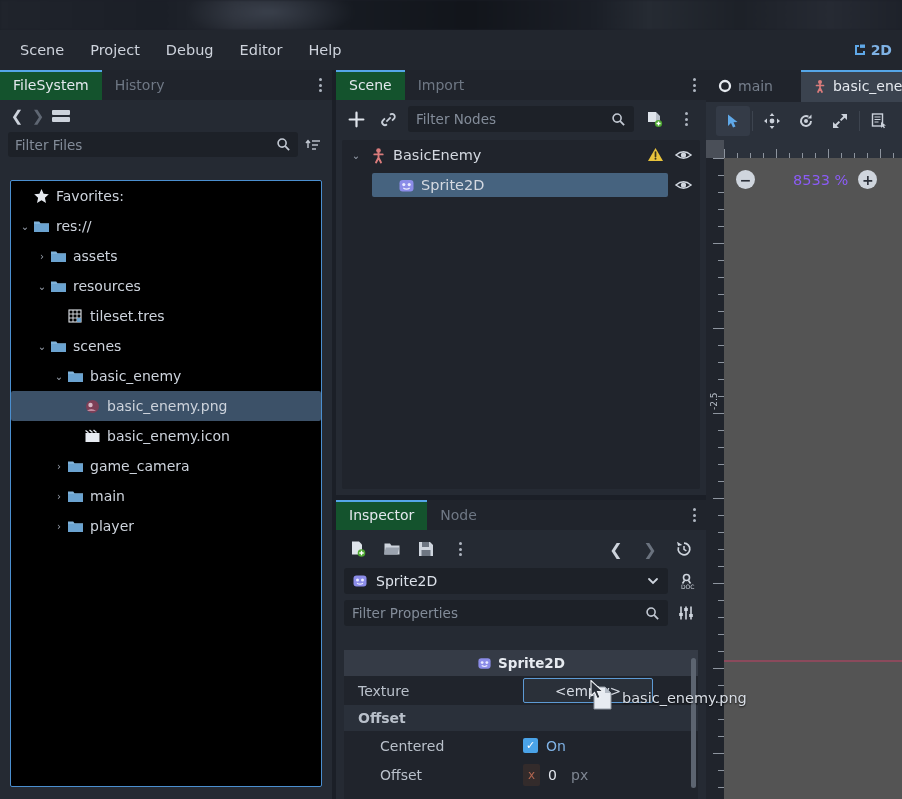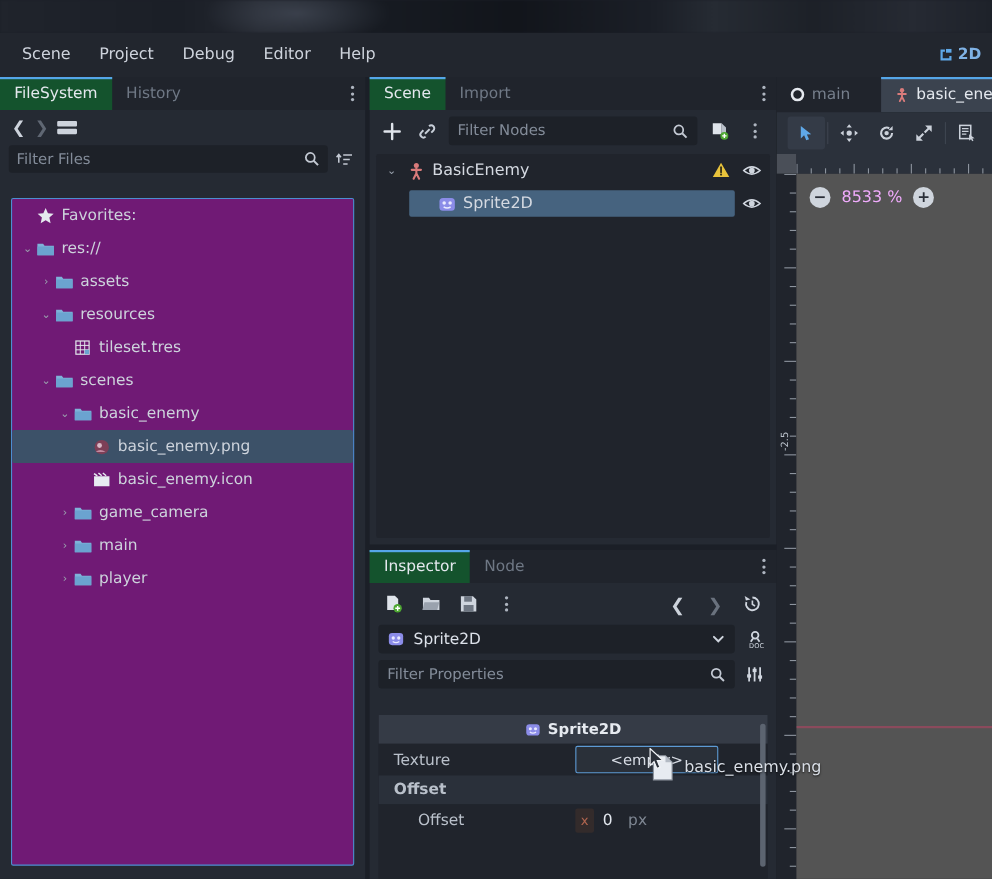--- a/index.html
+++ b/index.html
@@ -90,21 +90,21 @@
   .fs-filter-row { display:flex; align-items:center; gap:4px; padding:2px 8px 6px 8px; }
   .filter-field {
     flex:1; height:25px; background:#1d2128; border-radius:3px;
     display:flex; align-items:center; padding:0 7px; font-size:13.5px; color:#838c99;
   }
   .filter-field .mag { margin-left:auto; }
   .sort-icon { width:22px; display:flex; align-items:center; justify-content:center; }
 
   .fs-tree {
     position:absolute; left:10px; top:110px; right:10px; bottom:12px;
-    background:#701a75; border:1px solid #4b8fd0; border-radius:2px;
+    background:#000000; border:1px solid #4b8fd0; border-radius:2px;
     overflow:hidden;
   }
   .tree-row {
     display:flex; align-items:center; height:30px; padding-left:6px;
     font-size:14px; color:#cdd3dc; white-space:nowrap; position:relative;
   }
   .tree-row.selected { background:#3c5168; border-radius:2px; }
   .tw { display:inline-block; width:16px; text-align:center; color:#9aa2ae; font-size:10px; flex:none; }
   .tlabel { margin-left:6px; }
 
@@ -221,21 +221,21 @@
   }
   .zoom-bar {
     position:absolute; left:30px; top:100px;
     display:flex; align-items:center; gap:10px; z-index:5; color:#e6eaf0;
   }
   .zoom-circ {
     width:19px; height:19px; border-radius:50%; background:#cfd5dd; color:#2a2f38;
     display:flex; align-items:center; justify-content:center; font-size:14px; font-weight:bold;
     line-height:1;
   }
-  .zoom-val { font-size:14.5px; color:#f0abfc; }
+  .zoom-val { font-size:14.5px; color:#8b5cf6;margin-left:28px; }
   .redline {
     position:absolute; left:0; right:0; top:502px; height:1.5px; background:#8b4a5c;
   }
   .tick { position:absolute; right:0; height:1px; background:#8d949e; }
   .tick.lg { width:11px; } .tick.sm { width:6px; }
   .tickh { position:absolute; bottom:0; width:1px; background:#8d949e; }
   .tickh.lg { height:9px; } .tickh.sm { height:5px; }
   .ruler-num {
     position:absolute; font-size:9px; color:#b9c0ca;
     transform:rotate(-90deg); transform-origin:left top; white-space:nowrap;
@@ -677,20 +677,25 @@
         <span class="pname">Texture</span>
         <span class="value-box">
           <span>&lt;empty&gt;</span>
         </span>
       </div>
 
       <div class="prop-row group">
         <span class="pname">Offset</span>
       </div>
 
+      <div class="prop-row indent">
+        <span class="pname">Centered</span>
+        <span class="chk">✓</span>
+        <span class="on-label">On</span>
+      </div>
 
       <div class="prop-row indent">
         <span class="pname">Offset</span>
         <span class="num-x">x</span>
         <span style="color:#e2e7ee;min-width:16px">0</span>
         <span style="color:#7e8692;margin-left:7px">px</span>
       </div>
 
       <div class="insp-scrollbar"></div>
     </div>

